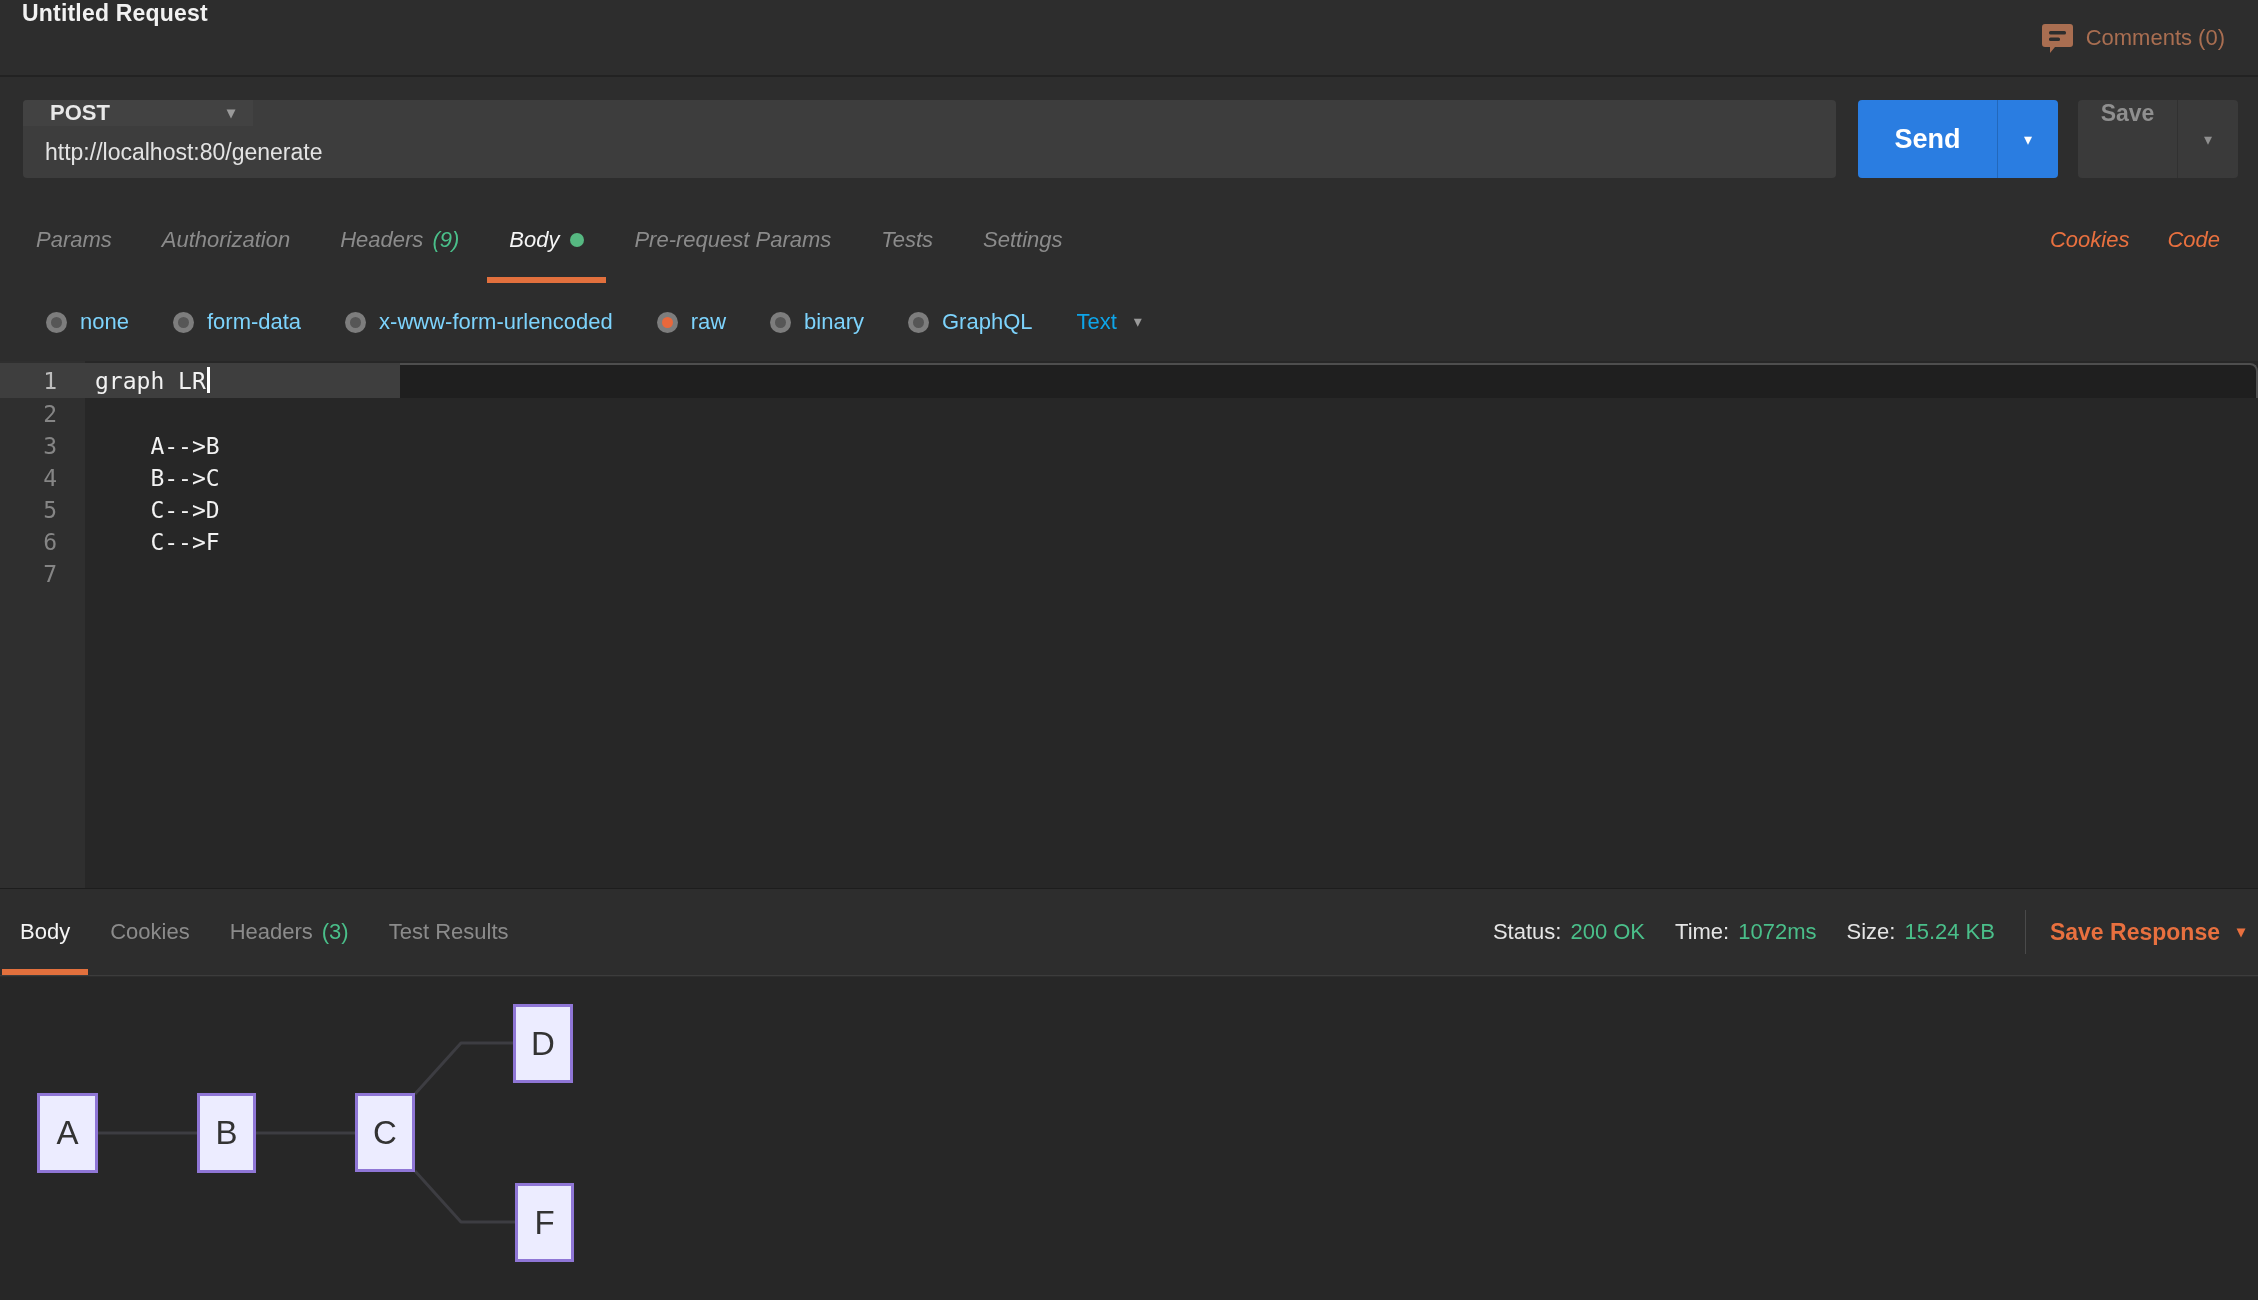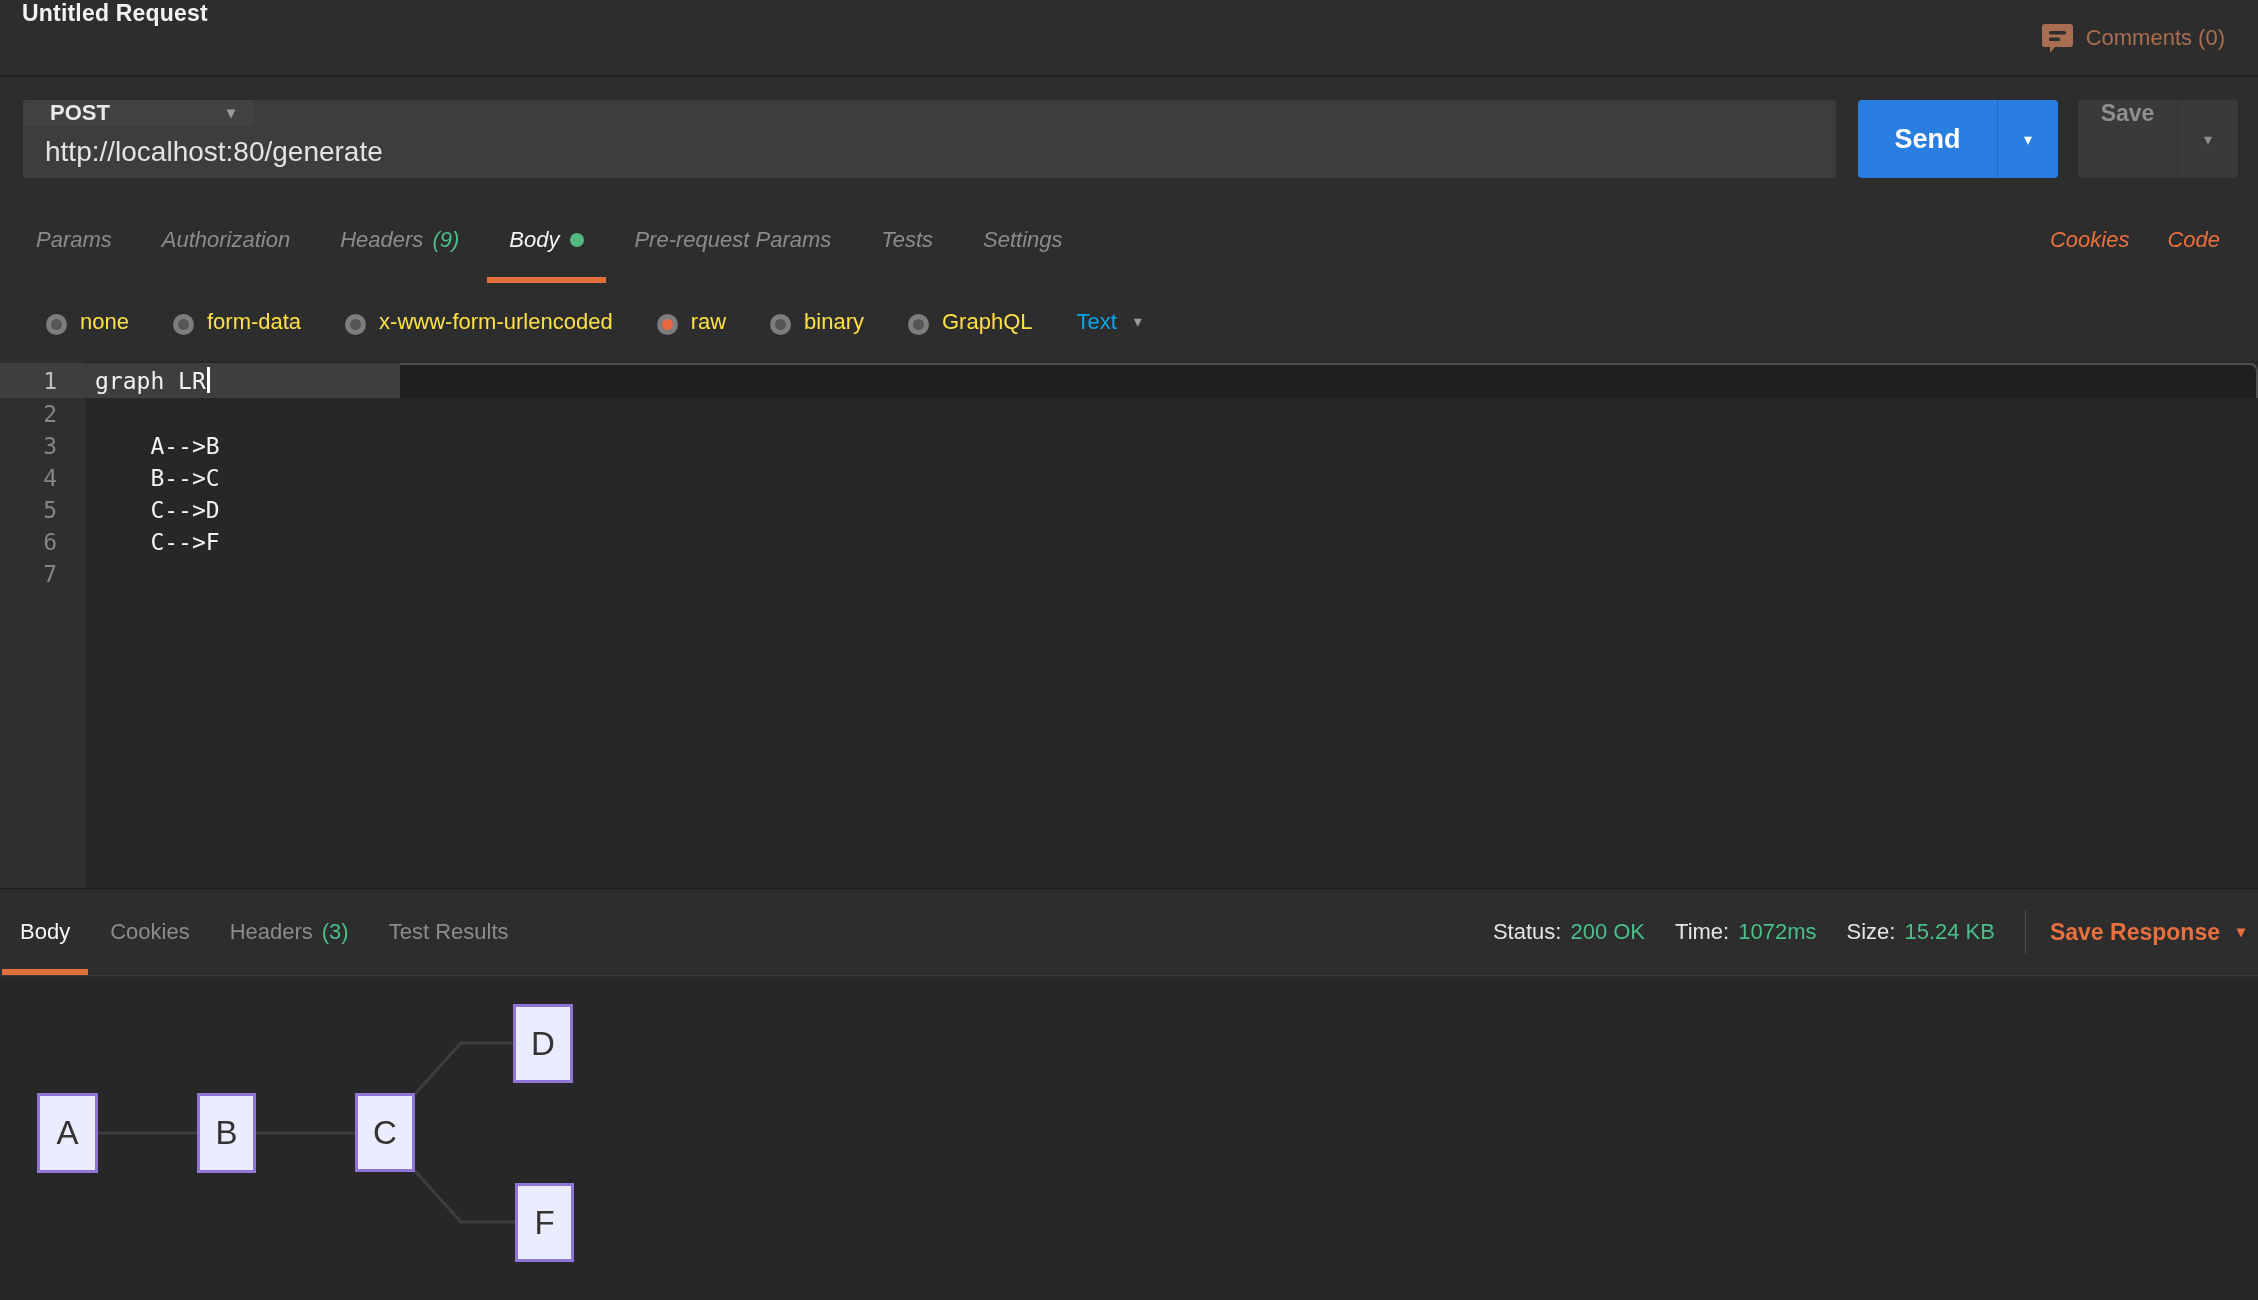--- a/index.html
+++ b/index.html
@@ -19,21 +19,21 @@
   
   .reqbar{ position:absolute; top:79px; left:0; right:0; height:117px; background:#2d2d2d; }
   .url-box{ position:absolute; left:23px; top:21px; width:1813px; height:78px;
     background:#3d3d3d; border-radius:4px; display:flex; align-items:stretch; overflow:hidden;flex-direction:column; }
   .method{ width:230px; background:#424242; display:flex; align-items:center;
     padding-left:27px; font-size:22px; font-weight:600; color:#e9e9e9; }
   .caret{ color:#9a9a9a; font-size:16px; line-height:1; }
   .method .caret{ margin-left:auto; margin-right:18px; }
   .vdiv{ width:1px; background:#2a2a2a; }
   .url-input{ flex:1; background:transparent; border:none; outline:none;
-    color:#e3e3e3; font-size:28px; padding-left:22px;
+    color:#e3e3e3; font-size:23px; padding-left:22px;
     font-family:"Liberation Sans",sans-serif; }
   .btn{ position:absolute; top:21px; height:78px; border-radius:4px; display:flex; overflow:hidden; }
   .send{ left:1858px; width:200px; background:#2a7de1; color:#ffffff; }
   .send-main{ width:139px; display:flex; align-items:center; justify-content:center;
     font-size:27px; font-weight:600; }
   .send-caret{ flex:1; display:flex; align-items:center; justify-content:center;
     border-left:1px solid #2268bc; color:#ffffff; font-size:16px; }
   .save{ left:2078px; width:160px; background:#3a3a3a; color:#8f8f8f; }
   .save-main{ width:99px; display:flex; align-items:flex-start; justify-content:center;
     font-size:23px; font-weight:600; }
@@ -48,21 +48,21 @@
   .tab .count{ color:#4abf8a; margin-left:9px; }
   .tab.active{ color:#f5f5f5; border-bottom-color:#e2703d;
     padding-left:22px; padding-right:22px; margin-left:-22px; margin-right:28px; }
   .dot{ width:14px; height:14px; border-radius:50%; background:#56b881; margin-left:11px; }
   .right-links{ margin-left:auto; margin-right:22px; display:flex; align-items:center;
     gap:38px; color:#e8703f; font-size:22px; }
   
   .radiorow{ position:absolute; top:283px; left:0; right:0; height:78px;
     background:#2d2d2d; display:flex; align-items:center; padding-left:46px;
     gap:44px; font-size:22px; }
-  .radio{ display:flex; align-items:flex-end; gap:13px; color:#fde047; cursor:default; }
+  .radio{ display:flex; align-items:center; gap:13px; color:#7dd3fc; cursor:default; }
   .rb{ width:21px; height:21px; border-radius:50%; background:#7d7d7d; position:relative; flex:none; }
   .rb::after{ content:""; position:absolute; inset:5px; border-radius:50%; background:#565656; }
   .radio.selected .rb::after{ background:#e8683c; }
   .format{ display:flex; align-items:center; gap:17px; }
   .format-label{ color:#0ea5e9; }
   
   .editor{ position:absolute; top:361px; left:0; right:0; height:527px;
     background:#272727; font-family:"DejaVu Sans Mono",monospace; font-size:23px; }
   .gutterbg{ position:absolute; left:0; top:0; bottom:0; width:85px; background:#2f2f2f; }
   .lines{ position:relative; padding-top:2px; }

